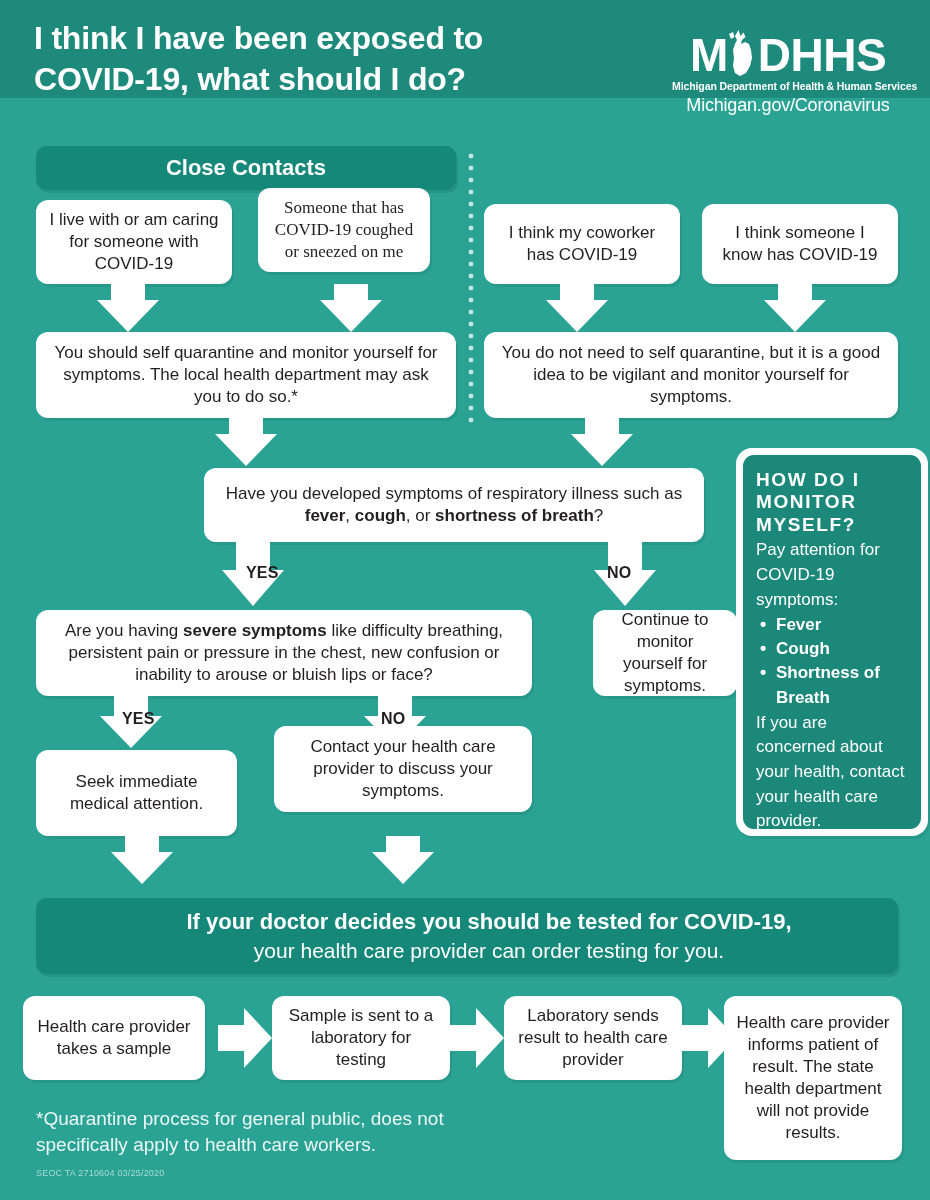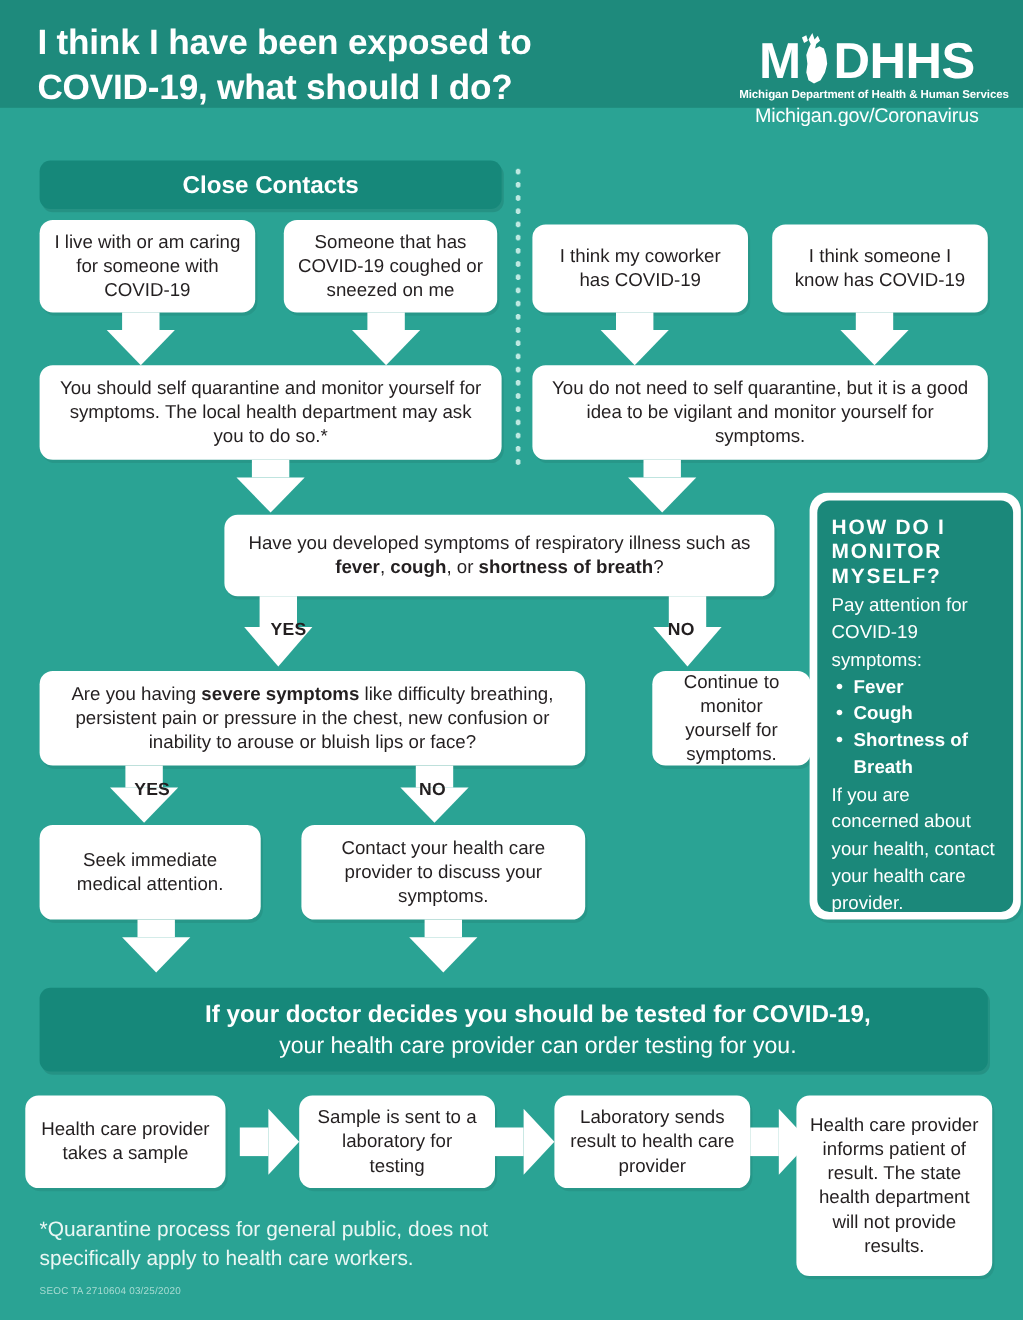--- a/index.html
+++ b/index.html
@@ -164,21 +164,21 @@
 <div class="dotdiv"></div>
 
 <div class="wbox" style="left:36px; top:200px; width:196px; height:84px;">
   <span>I live with or am caring for someone with COVID-19</span>
 </div>
 <div class="darrow" style="left:97px; top:284px; width:62px; height:48px;">
   <div class="stem" style="height:16px;"></div>
   <div class="head" style="border-top-width:32px;"></div>
 </div>
 
-<div class="wbox" style="left:258px; top:200px; width:194px; height:84px;">
+<div class="wbox" style="left:258px; top:188px; width:172px; height:84px;font-family:Liberation Serif, serif;">
   <span>Someone that has COVID-19 coughed or sneezed on me</span>
 </div>
 <div class="darrow" style="left:320px; top:284px; width:62px; height:48px;">
   <div class="stem" style="height:16px;"></div>
   <div class="head" style="border-top-width:32px;"></div>
 </div>
 
 <div class="wbox" style="left:484px; top:204px; width:196px; height:80px;">
   <span>I think my coworker has COVID-19</span>
 </div>
@@ -252,21 +252,21 @@
 <div class="blabel" style="left:381px; top:710px;">NO</div>
 
 <div class="wbox" style="left:36px; top:750px; width:201px; height:86px;">
   <span>Seek immediate medical attention.</span>
 </div>
 <div class="darrow" style="left:111px; top:836px; width:62px; height:48px;">
   <div class="stem" style="height:16px;"></div>
   <div class="head" style="border-top-width:32px;"></div>
 </div>
 
-<div class="wbox" style="left:274px; top:750px; width:258px; height:86px;">
+<div class="wbox" style="left:274px; top:726px; width:258px; height:86px;">
   <span>Contact your health care provider to discuss your symptoms.</span>
 </div>
 <div class="darrow" style="left:372px; top:836px; width:62px; height:48px;">
   <div class="stem" style="height:16px;"></div>
   <div class="head" style="border-top-width:32px;"></div>
 </div>
 
 <div class="monitor-outer">
   <div class="monitor-inner">
     <div class="monitor-title">HOW DO I MONITOR MYSELF?</div>

